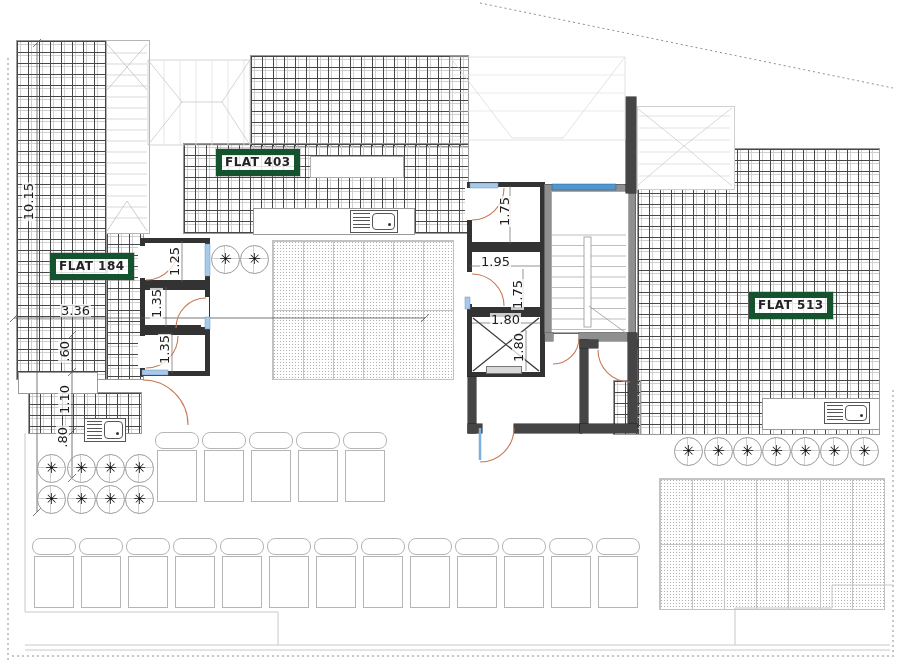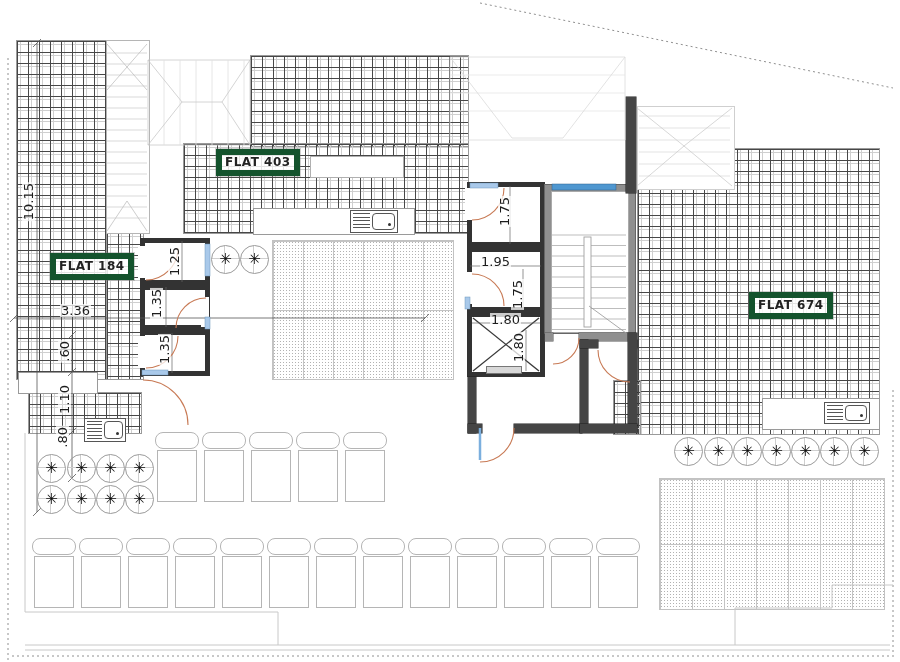--- a/index.html
+++ b/index.html
@@ -208,21 +208,21 @@
       <path d="M504 188 A32 32 0 0 1 472 220"></path>
       <path d="M472 274 A32 32 0 0 1 504 306"></path>
       <path d="M579 338 A26 26 0 0 1 553 364"></path>
       <path d="M514 428 A34 34 0 0 1 480 462"></path>
       <path d="M598 350 A32 32 0 0 0 630 382"></path>
     </g>
   </svg>
 
   <div class="flatlabel" style="left:216px;top:149px">FLAT 403</div>
   <div class="flatlabel" style="left:50px;top:253px">FLAT 184</div>
-  <div class="flatlabel" style="left:749px;top:292px">FLAT 674</div>
+  <div class="flatlabel" style="left:749px;top:292px">FLAT 513</div>
 
 <div class="dim v" style="left: 22px; top: 182px;">10.15</div>
     <div class="dim" style="left: 60px; top: 304px;">3.36</div>
     <div class="dim v" style="left: 168px; top: 246px;">1.25</div>
     <div class="dim v" style="left: 150px; top: 288px;">1.35</div>
     <div class="dim v" style="left: 158px; top: 334px;">1.35</div>
     <div class="dim v" style="left: 58px; top: 340px;">.60</div>
     <div class="dim v" style="left: 58px; top: 384px;">1.10</div>
     <div class="dim v" style="left: 56px; top: 426px;">.80</div>
     <div class="dim v" style="left: 498px; top: 196px;">1.75</div>

